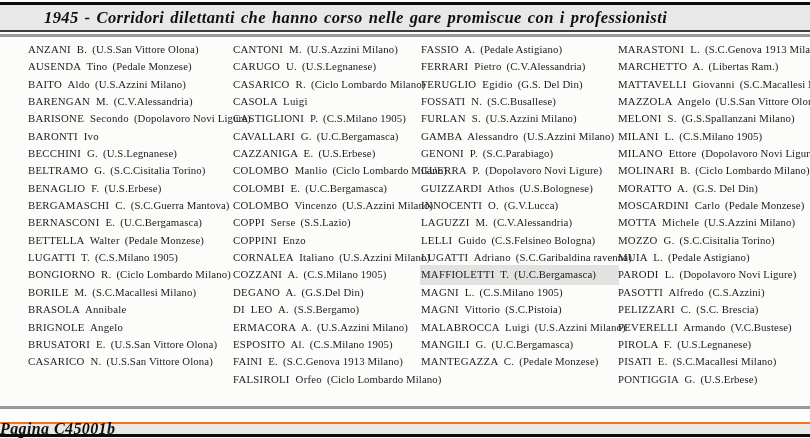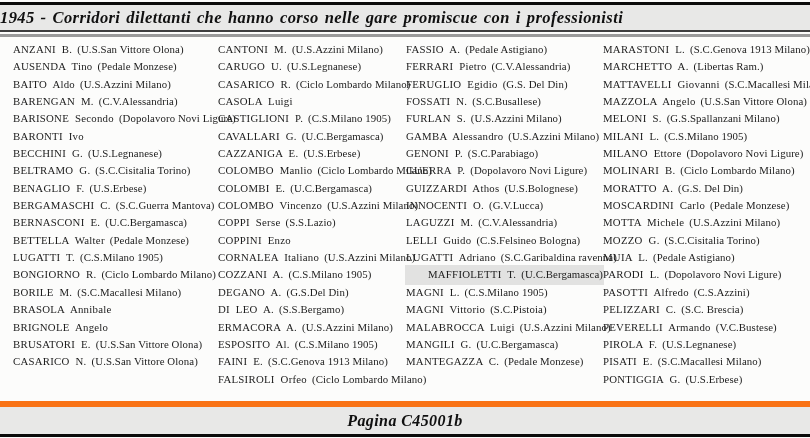--- a/index.html
+++ b/index.html
@@ -14,50 +14,51 @@
   .bar{
     position:absolute;left:0;right:0;
     background:#e8e8e7;
     box-sizing:border-box;
   }
   .header-bar{
     top:2px;height:30px;
     border-top:3px solid #0b0b0b;
     border-bottom:2px solid #3e3e3e;
     display:flex;align-items:center;
+    padding-left:44px;
   }
   .title{
     margin:0;
     font-size:16.5px;
     font-weight:bold;font-style:italic;
     letter-spacing:.4px;word-spacing:1.5px;
     color:#101010;
     white-space:nowrap;
   }
   .bar-shadow{
     position:absolute;left:0;right:0;height:3px;
     background:#9a9a9a;
   }
   .top-shadow{top:34px;}
   .bottom-shadow{bottom:29px;}
   .footer-bar{
-    bottom:1px;height:36px;
-    border-top:6px solid #f97316;
+    bottom:1px;height:15px;
+    border-top:2px solid #f97316;
     border-bottom:3px solid #0b0b0b;
-    display:flex;align-items:center;justify-content:center;
+    display:flex;align-items:center;
   }
   .footer-text{
     font-size:16px;font-weight:bold;font-style:italic;
     letter-spacing:.4px;
     color:#101010;
   }
   
   .columns{
     position:absolute;
-    top:41px;left:13px;right:0;
+    top:41px;left:28px;right:0;
     display:grid;
     grid-template-columns:205px 188px 197px auto;
   }
   .col{min-width:0;}
   .entry{
     height:17.35px;
     line-height:17.35px;
     white-space:nowrap;
     font-size:10.8px;
     color:#1c1c1c;
@@ -66,21 +67,20 @@
     word-spacing:3px;
     letter-spacing:.25px;
   }
   .entry .club{
     margin-left:5px;
     letter-spacing:.1px;
   }
   .entry.shaded{
     background:#e2e2e1;
     box-shadow:0 0 0 1px #e2e2e1;
-    text-align:right;
   }
 </style>
 </head>
 <body>
 
 <div class="page">
 
   <header class="bar header-bar">
     <h1 class="title">1945 -  Corridori dilettanti che hanno corso nelle gare promiscue con i professionisti</h1>
   </header>

